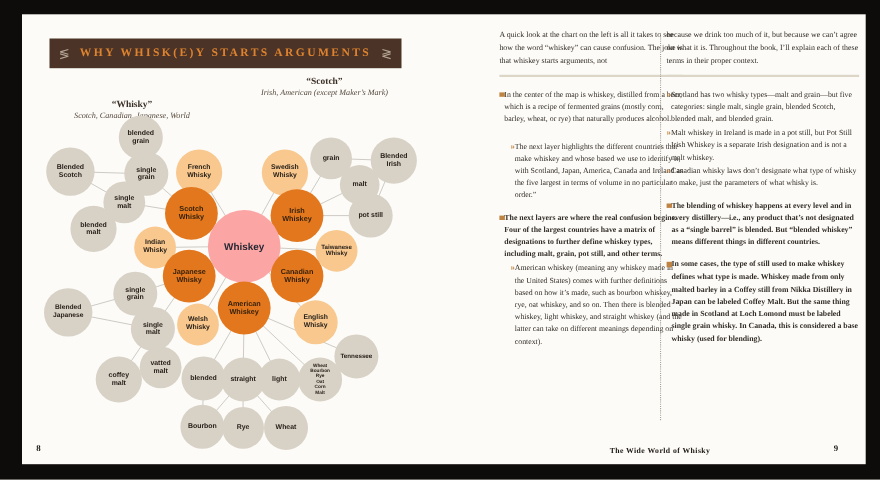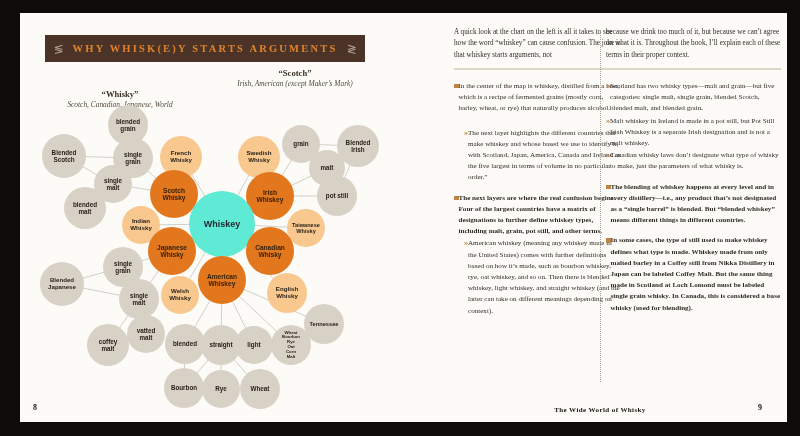--- a/index.html
+++ b/index.html
@@ -27,21 +27,21 @@
   .map svg{position:absolute;left:0;top:0;}
   .node{
     position:absolute;border-radius:50%;
     display:flex;align-items:center;justify-content:center;text-align:center;
     font-family:"Liberation Sans",sans-serif;font-weight:bold;color:#29221b;
     line-height:1.12;white-space:pre-line;
   }
   .node.gray{background:#d8d1c6;}
   .node.light{background:#f8c88e;}
   .node.dark{background:#e2771e;color:#331f09;}
-  .node.center{background:#5eead4;color:#1f2531;}
+  .node.center{background:#fca5a5;color:#1f2531;}
 
   .pagenum{position:absolute;top:403px;font-size:8px;font-weight:bold;color:#1a1510;}
   #pagenum-left{left:33px;}
   #pagenum-right{left:758px;}
 
   
   .col{position:absolute;top:27px;color:#322c26;}
   #col1{left:454px;width:167px;}
   #col2{left:606px;width:175px;}
   .intro{font-size:7.2px;line-height:11.3px;text-align:left;}

